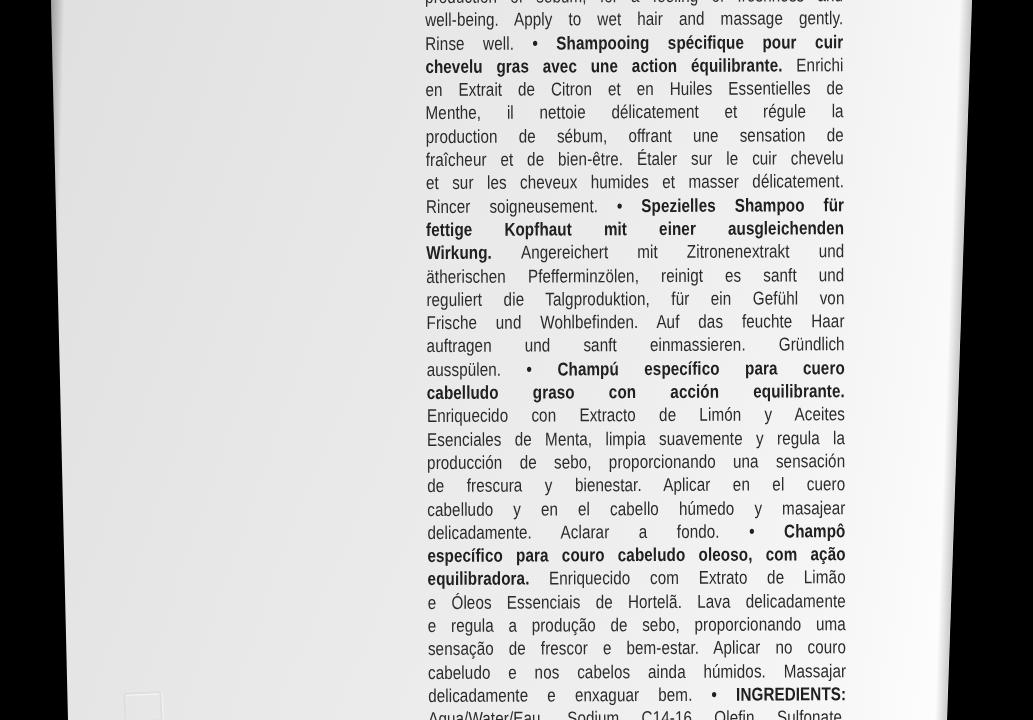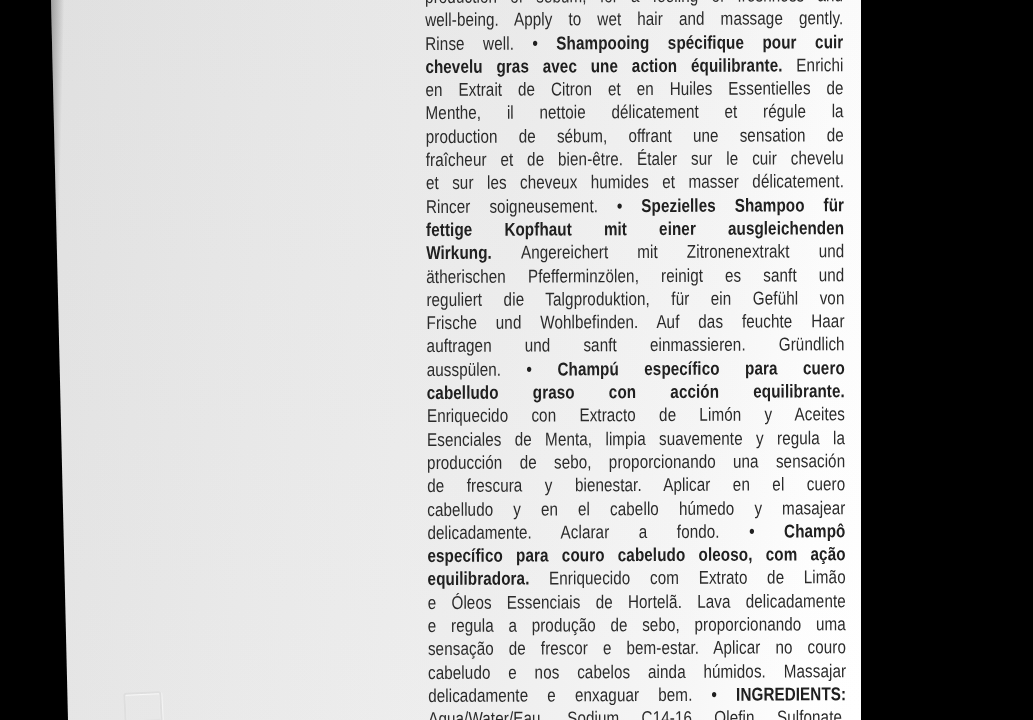--- a/index.html
+++ b/index.html
@@ -3,21 +3,21 @@
 <meta charset="utf-8">
 <style>
   html, body {
     margin: 0; padding: 0;
     width: 1033px; height: 720px;
     background: #000;
     overflow: hidden;
   }
   .scene {
     position: relative;
-    width: 861px; height: 720px;
+    width: 1033px; height: 720px;
     background: #000;
   }
   
   .bottle {
     position: absolute; inset: 0;
     clip-path: polygon(51px 0px, 972px 0px, 947px 720px, 68px 720px);
     background:
       linear-gradient(to bottom, rgba(0,0,0,0.015), rgba(255,255,255,0.03)),
       linear-gradient(93deg, #e2e2e2 0%, #e9e9e9 30%, #eeeeee 58%, #f6f6f6 80%, #fefefe 93%, #ffffff 100%);
   }

